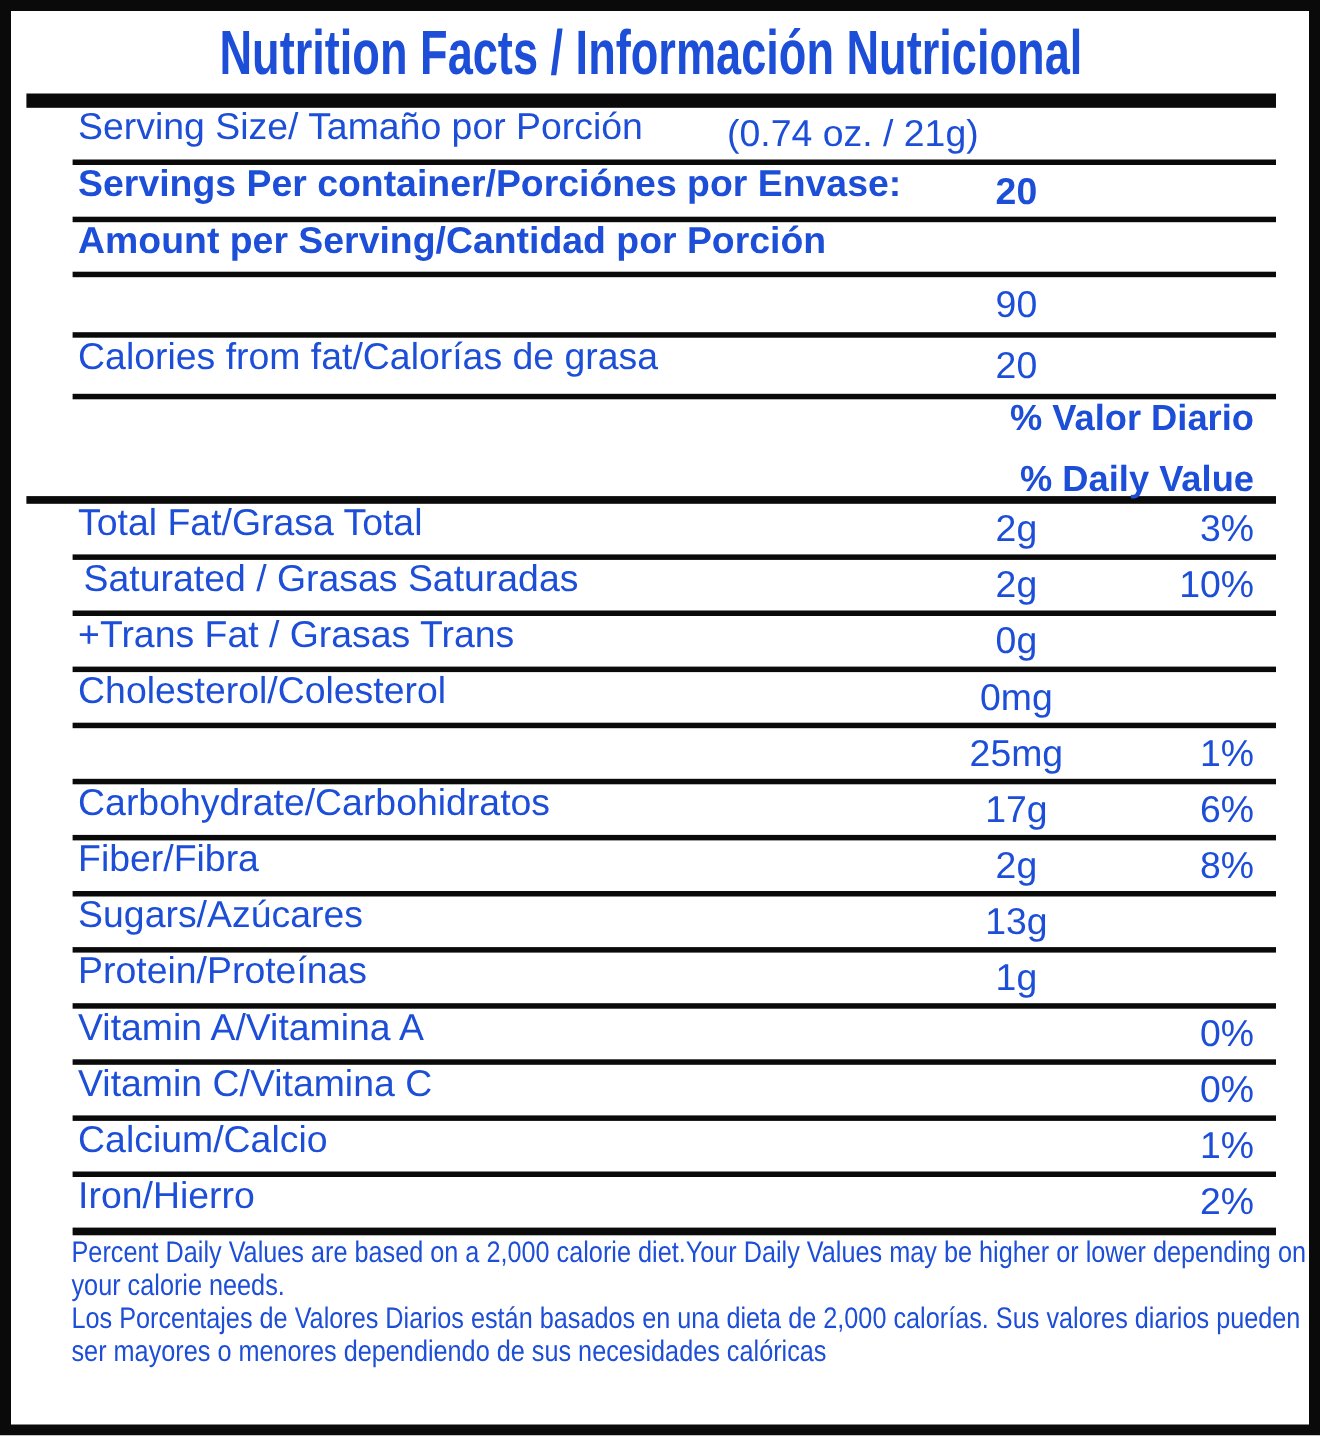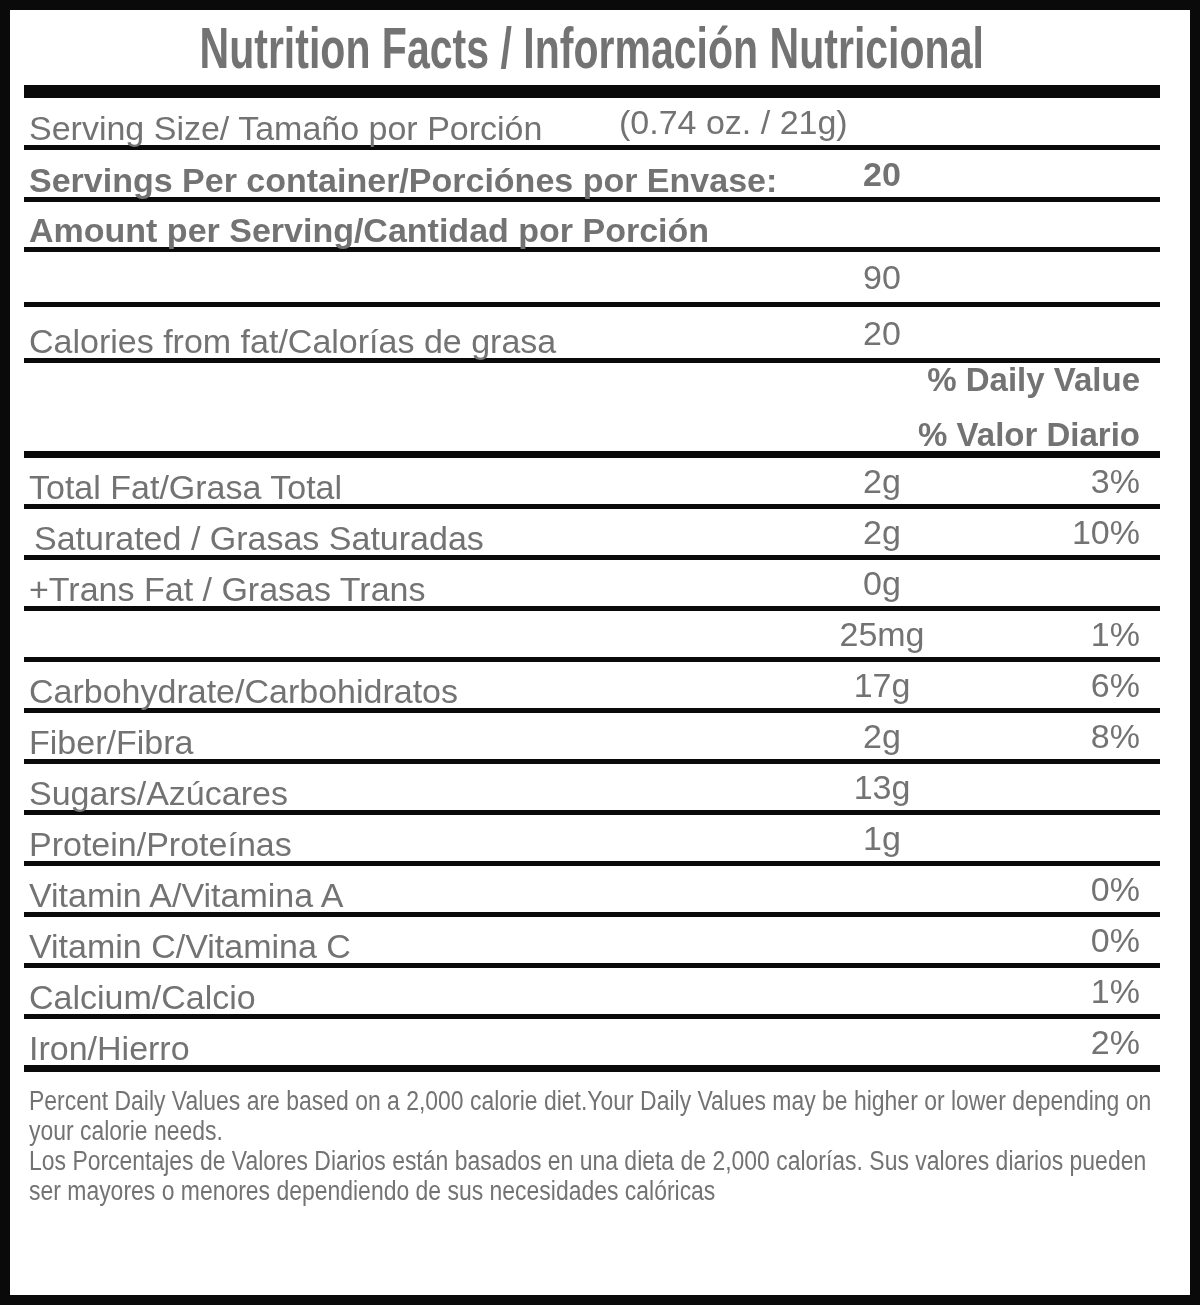--- a/index.html
+++ b/index.html
@@ -8,21 +8,21 @@
     background: #ffffff;
   }
   .label-root {
     position: relative;
     width: 1200px;
     height: 1305px;
     box-sizing: border-box;
     background: #ffffff;
     border: 10px solid #0a0a0a;
     font-family: "Liberation Sans", sans-serif;
-    color: #737373;
+    color: #1d4ed8;
     overflow: hidden;
   }
   .content {
     margin-left: 14px;
     margin-right: 30px; 
     position: relative;
   }
   
   .title-block {
     height: 75px;
@@ -39,24 +39,25 @@
     transform-origin: center center;
   }
   .title-bar {
     height: 13px;
     background: #0a0a0a;
   }
   
   .row {
     position: relative;
     display: flex;
-    align-items: flex-end;
+    align-items: flex-start;
     border-bottom: 5px solid #0a0a0a;
     font-size: 34px;
     line-height: 1;
+    margin-left: 42px;
   }
   .row .lbl {
     padding-left: 5px;
     white-space: nowrap;
   }
   .row .lbl.indent { padding-left: 10px; }
   .row.bold { font-weight: bold; }
   .h-serving   { height: 47px; }
   .h-servings  { height: 47px; font-weight: bold; }
   .h-amount    { height: 45px; }
@@ -95,22 +96,23 @@
     justify-content: center;
     align-items: flex-end;
     padding-right: 20px;
     box-sizing: border-box;
     font-size: 33px;
     font-weight: bold;
     gap: 17px;
   }
   
   .footnote {
-    padding-top: 14px;
+    padding-top: 0;
     padding-left: 5px;
+    margin-left: 36px;
   }
   .footnote-inner {
     width: 1336px;
     transform: scaleX(0.85);
     transform-origin: left top;
     font-size: 27px;
     line-height: 30px;
   }
 </style>
 </head>
@@ -141,42 +143,47 @@
     <div class="row h-cal">
       <span class="amount">90</span>
     </div>
 
     <div class="row h-calfat">
       <span class="lbl">Calories from fat/Calorías de grasa</span>
       <span class="amount">20</span>
     </div>
 
     <div class="dv-header">
+      <span>% Valor Diario</span>
       <span>% Daily Value</span>
-      <span>% Valor Diario</span>
     </div>
 
     <div class="row h-nutrient">
       <span class="lbl">Total Fat/Grasa Total</span>
       <span class="amount">2g</span>
       <span class="dv">3%</span>
     </div>
 
     <div class="row h-nutrient">
       <span class="lbl indent">Saturated / Grasas Saturadas</span>
       <span class="amount">2g</span>
       <span class="dv">10%</span>
     </div>
 
     <div class="row h-nutrient">
       <span class="lbl">+Trans Fat / Grasas Trans</span>
       <span class="amount">0g</span>
       <span class="dv"></span>
     </div>
 
+    <div class="row h-nutrient">
+      <span class="lbl">Cholesterol/Colesterol</span>
+      <span class="amount">0mg</span>
+      <span class="dv"></span>
+    </div>
 
     <div class="row h-nutrient">
       <span class="amount">25mg</span>
       <span class="dv">1%</span>
     </div>
 
     <div class="row h-nutrient">
       <span class="lbl">Carbohydrate/Carbohidratos</span>
       <span class="amount">17g</span>
       <span class="dv">6%</span>

